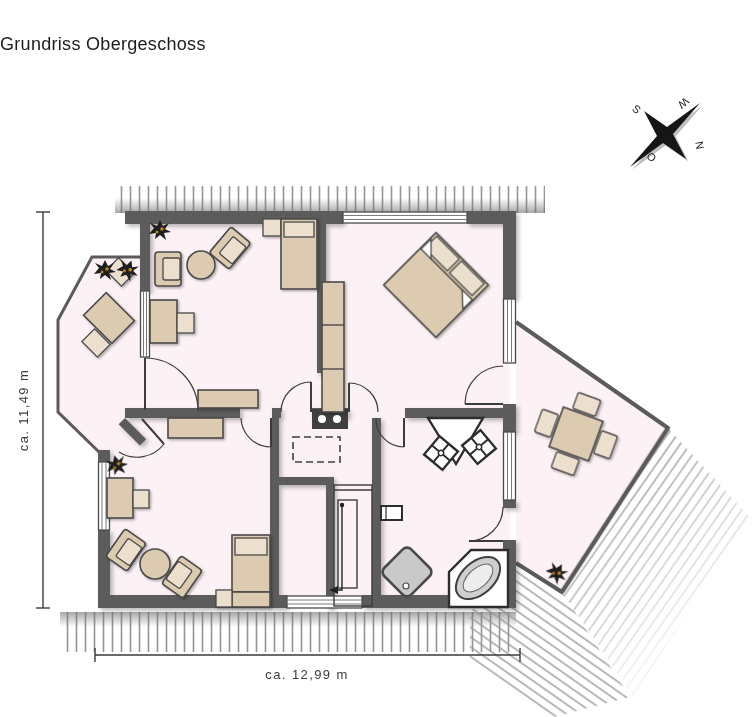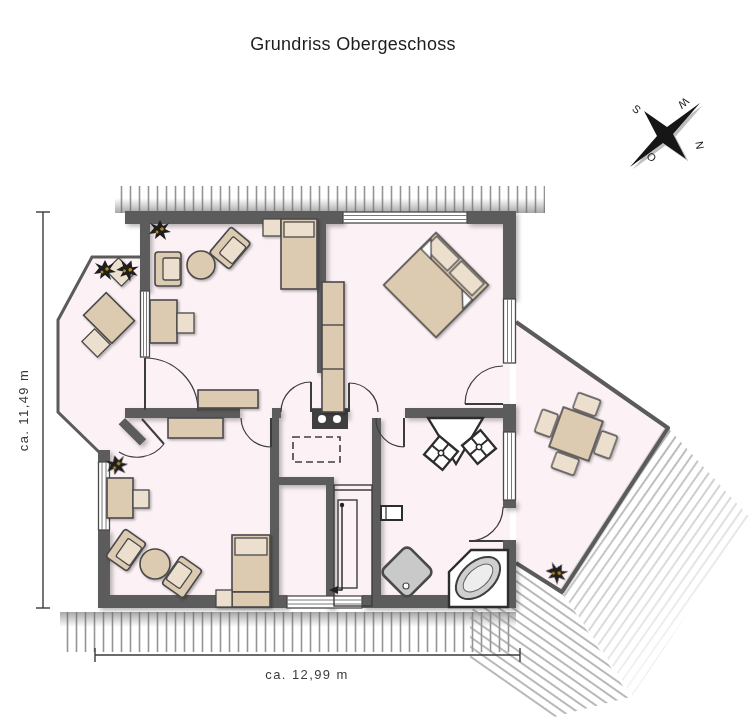--- a/index.html
+++ b/index.html
@@ -1,18 +1,18 @@
 <!DOCTYPE html>
 <html style="--title: #1c1c1c; --wall: #5b5b5b; --room: #fcf1f4; --furniture: #dccab1; --furniture_light: #ecdfcd; --outline: #4a4a4a; --hatch: #949494; --shower: #c9c9c9; --tub_rim: #cfcfcf; --tub_inner: #ededed; --line: #3a3a3a; --plant: #1e1e1e; --plant_accent: #b9881c; --chimney: #3f3f3f;"><head>
 <meta charset="utf-8">
 <style>
   html,body{margin:0;padding:0;background:#fff;}
   #stage{position:relative;width:753px;height:717px;background:#fff;overflow:hidden;
          font-family:"Liberation Sans",sans-serif;}
-  #title{position:absolute;top:34px;left:0;width:706px;text-align:center;
+  #title{position:absolute;top:34px;left:0;width:706px;
          font-size:18px;color:var(--title,#1c1c1c);letter-spacing:.3px;}
   svg text{font-family:"Liberation Sans",sans-serif;}
   .wall{fill:var(--wall,#5b5b5b);}
   .thinwall{stroke:var(--wall,#5b5b5b);stroke-width:3;fill:none;}
   .room{fill:var(--room,#fcf1f4);}
   .furn{fill:var(--furniture,#dccab1);stroke:var(--outline,#4a4a4a);stroke-width:1.6;}
   .furnl{fill:var(--furniture_light,#ecdfcd);stroke:var(--outline,#4a4a4a);stroke-width:1.3;}
   .winframe{fill:#ffffff;stroke:var(--outline,#4a4a4a);stroke-width:1.3;}
   .winline{stroke:#7a7a7a;stroke-width:1;}
   .arc{fill:none;stroke:#3c3c3c;stroke-width:1.2;}

